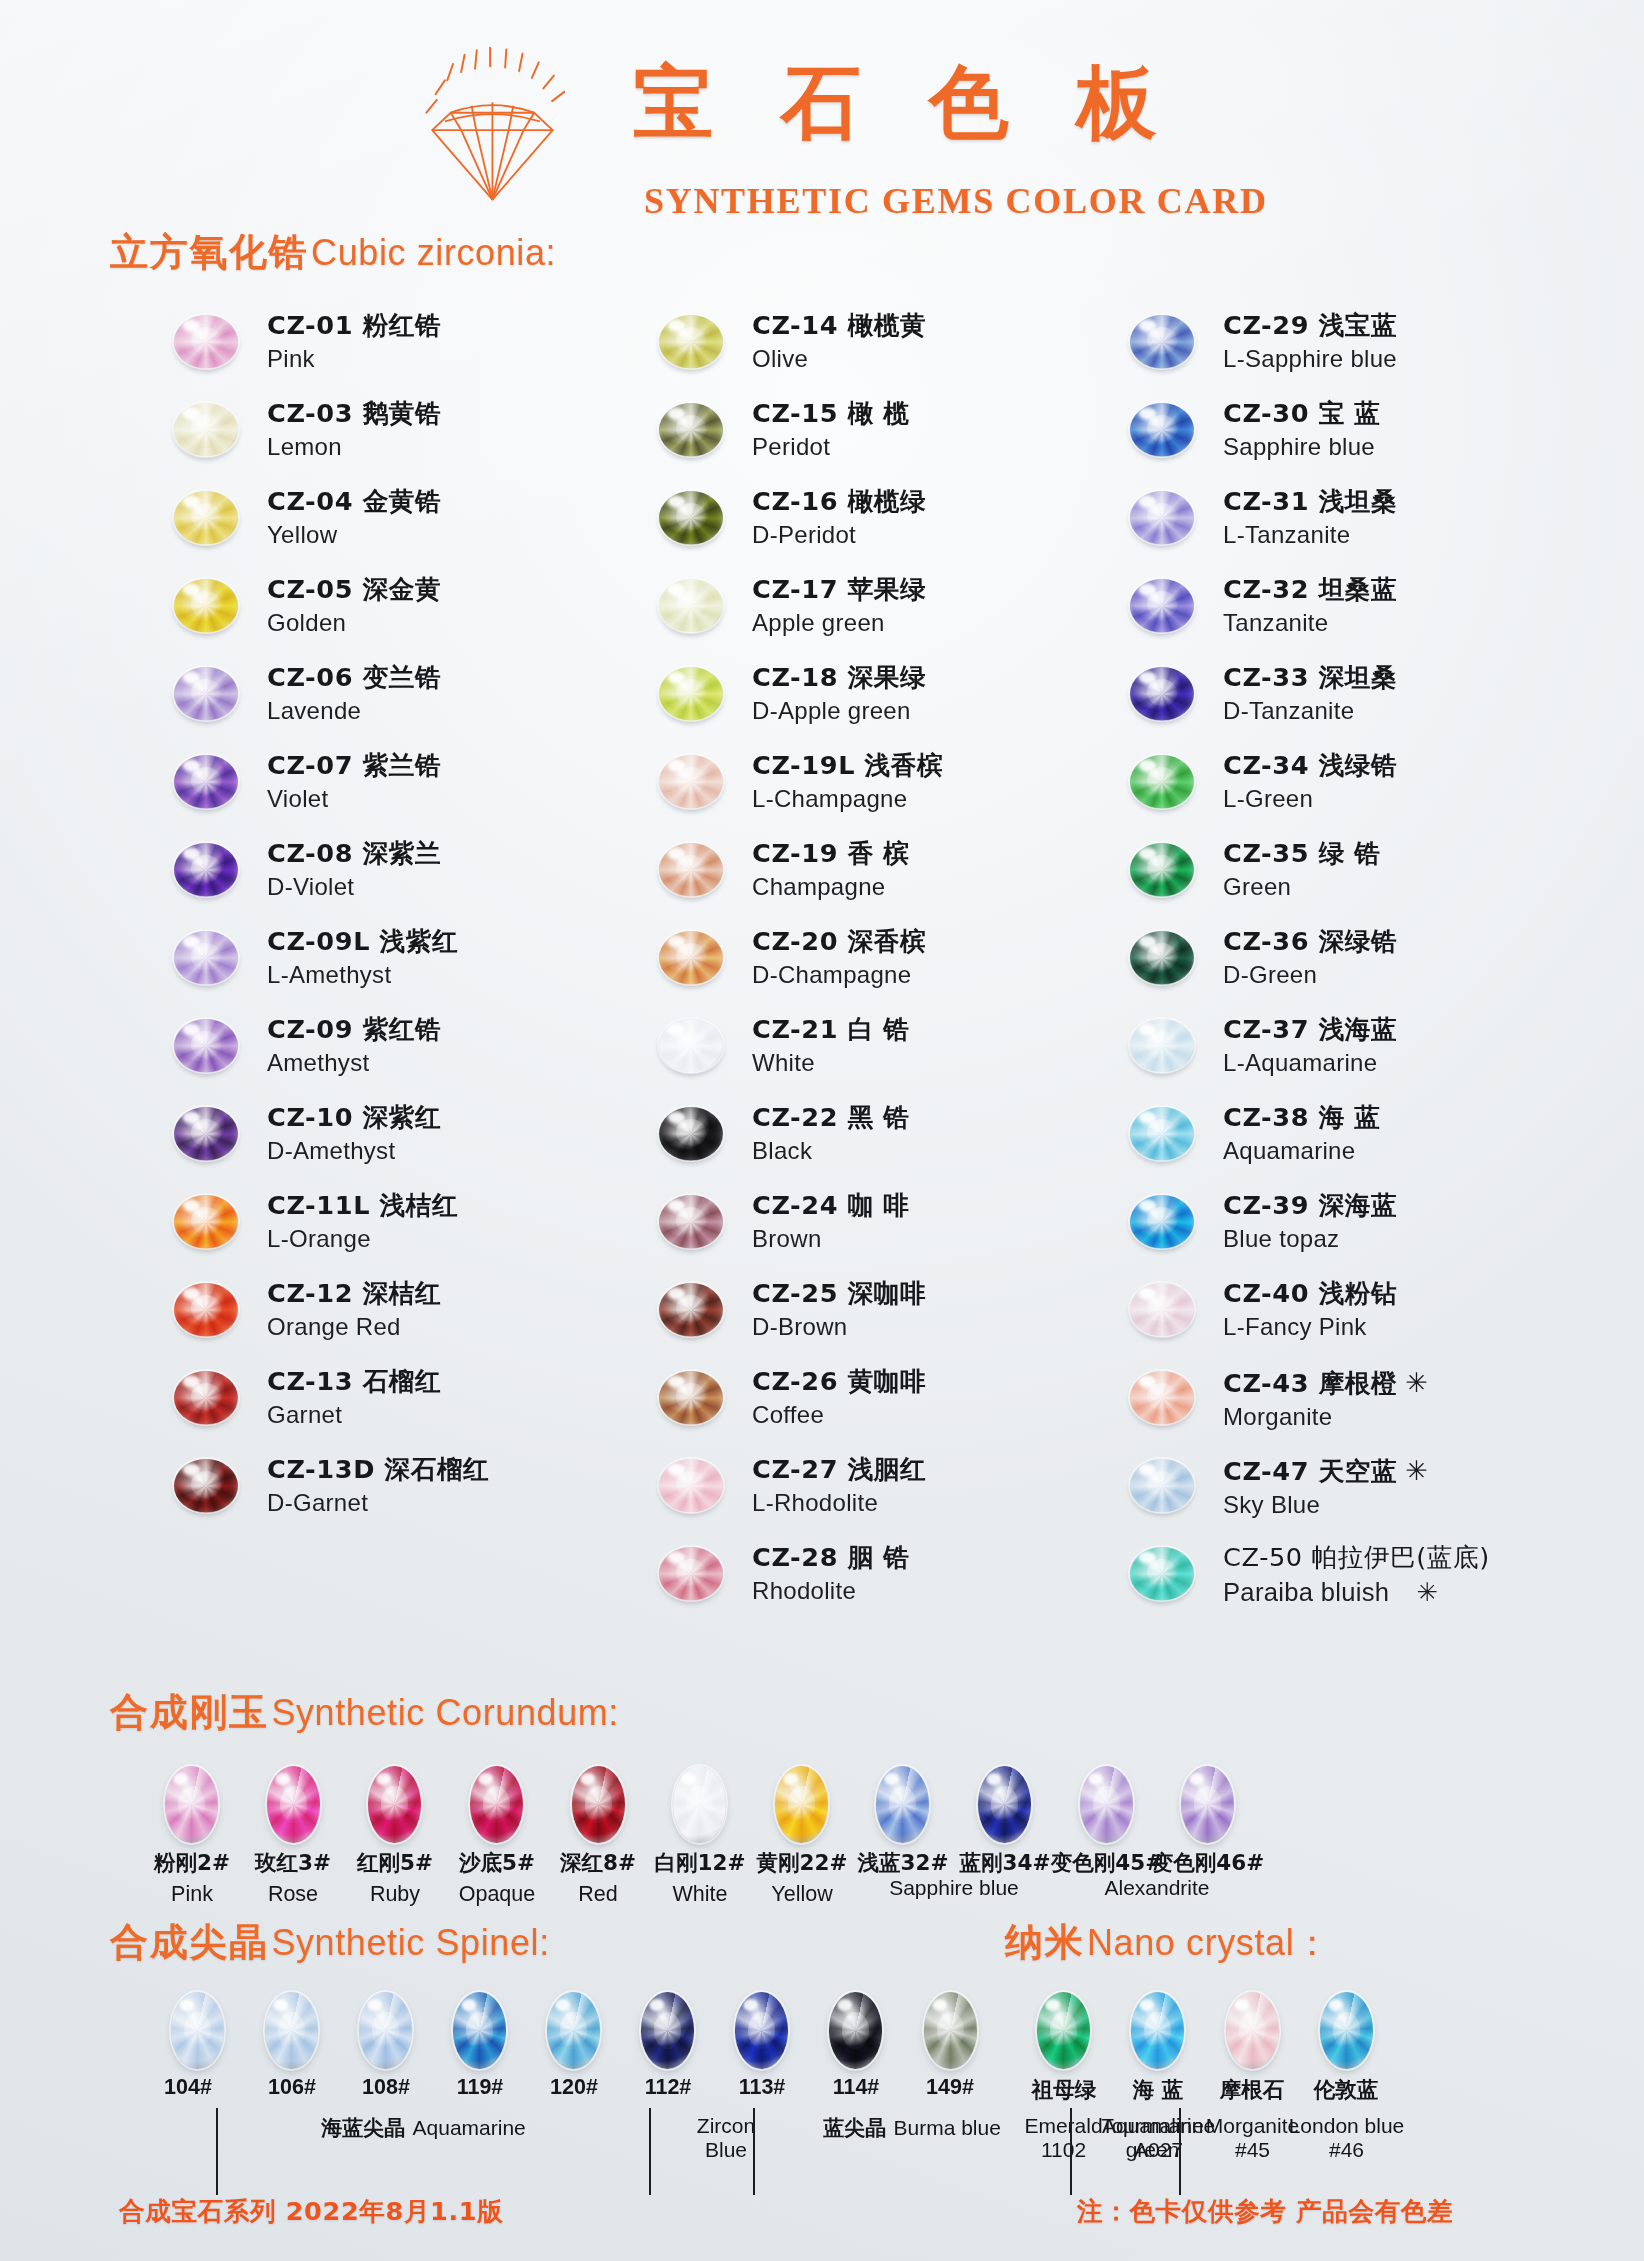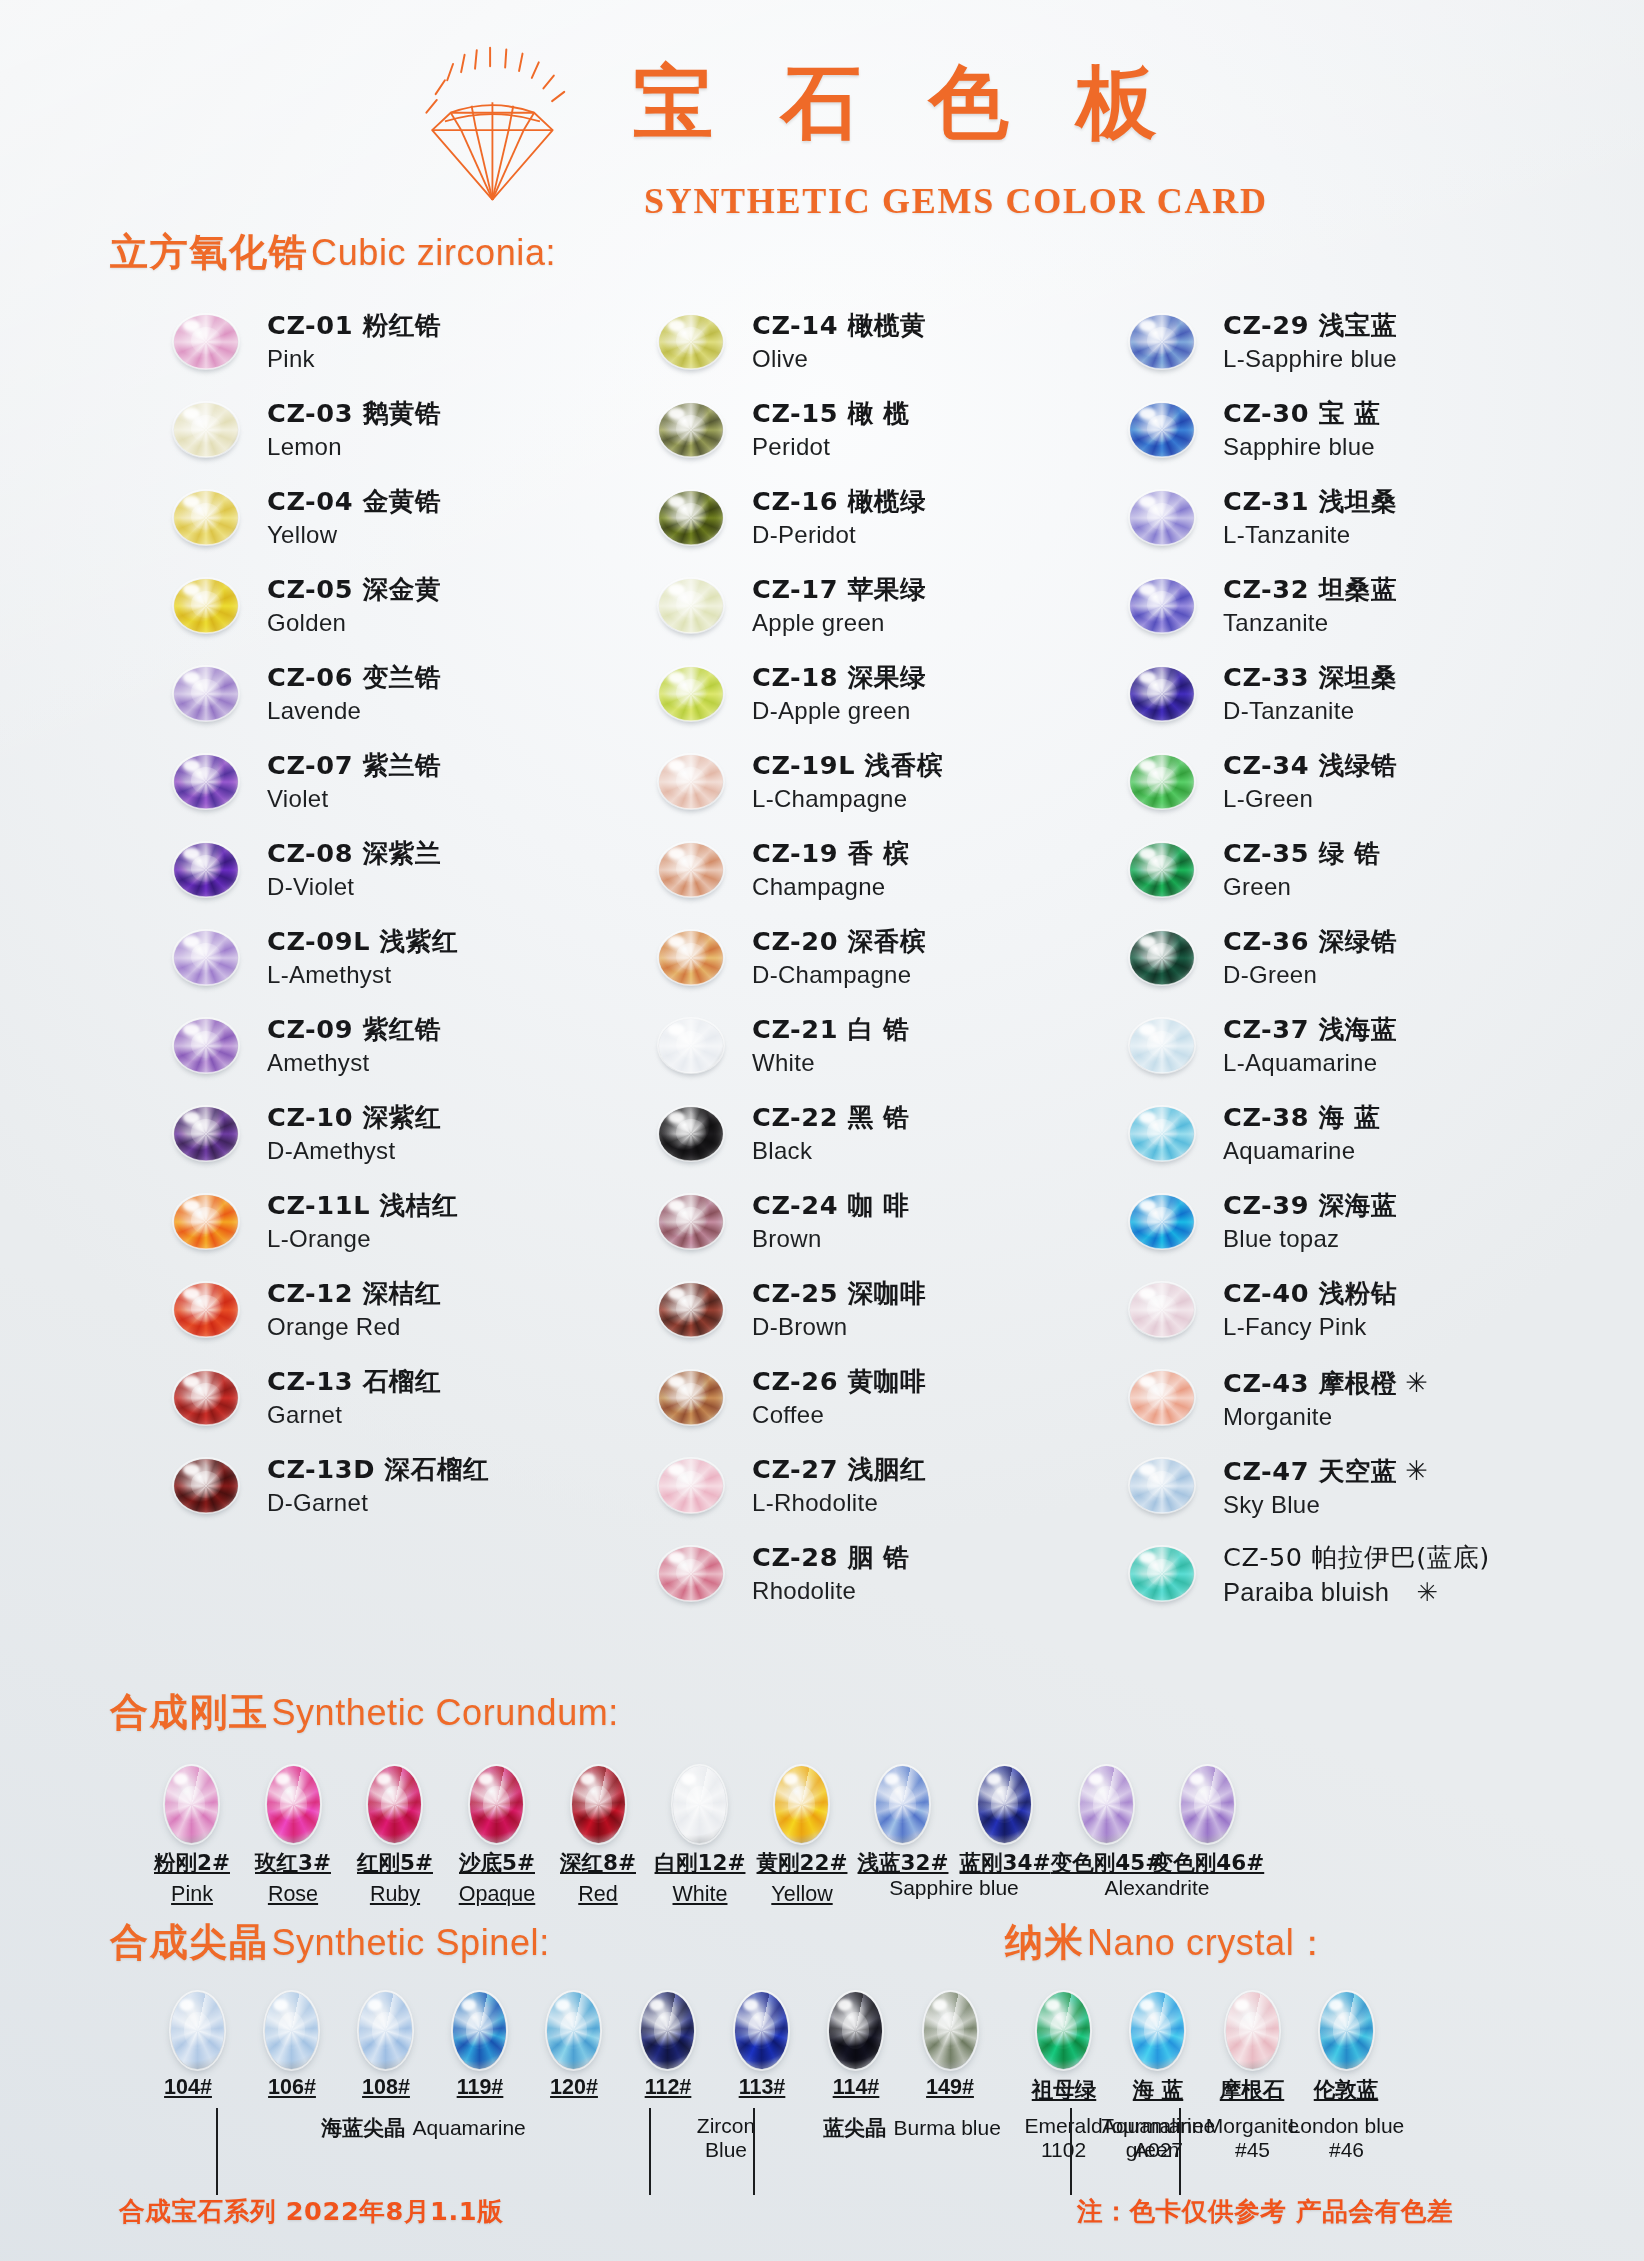--- a/index.html
+++ b/index.html
@@ -141,21 +141,20 @@
     border-radius:50%;background:rgba(255,255,255,.88);filter:blur(1.7px);
   }
   .sgem .rim{
     position:absolute;inset:-1.7px;border-radius:50%;
     box-shadow:inset 0 0 0 1.7px rgba(255,255,255,.6);
   }
   .slabel{
     position:absolute;text-align:center;color:#141618;
     font-family:"DejaVu Sans","Liberation Sans",sans-serif;
     white-space:nowrap;
-    text-decoration:underline;
   }
   .slabel .cn{font-size:21.5px;font-weight:700;display:block;letter-spacing:0px;}
   .slabel .en{font-size:21.5px;font-weight:400;display:block;margin-top:5.2px;
               font-family:"Liberation Sans","DejaVu Sans",sans-serif;}
   .grp{
     position:absolute;text-align:center;color:#141618;white-space:nowrap;
   }
   .grp .cn{font-size:21px;font-weight:700;font-family:"DejaVu Sans",sans-serif;}
   .grp .en{font-size:21px;font-weight:400;}
   .divider{position:absolute;width:1.7px;background:#1b1d1f;}

